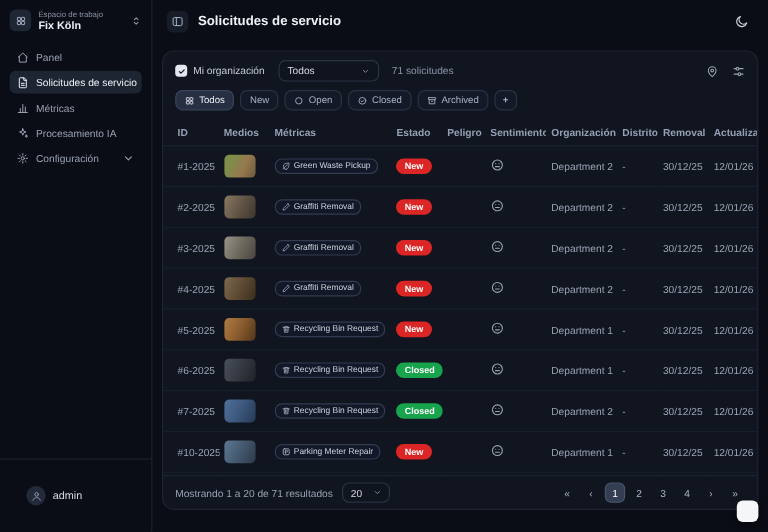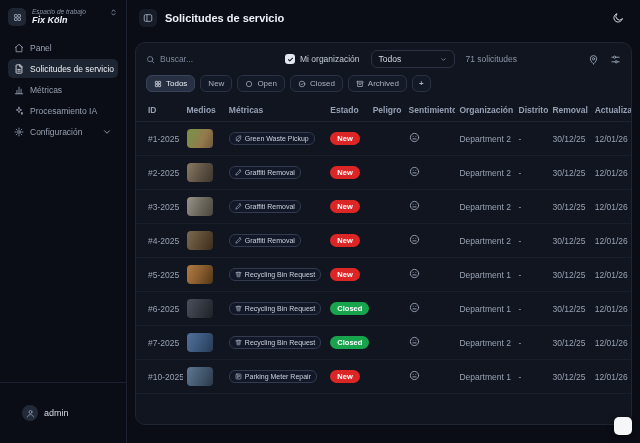--- a/index.html
+++ b/index.html
@@ -7,21 +7,21 @@
   body {
     background:#0a0d15; color:#e5e9f0;
     font-family:"Liberation Sans", sans-serif;
     position:relative;
   }
   svg { display:block; }
   .app { display:flex; height:100%; }
 
   
   .sidebar { width:127px; flex:none; border-right:1px solid #1b212e; display:flex; flex-direction:column; }
-  .ws { display:flex; gap:6px; padding:8px 8px 6px;font-style:italic; }
+  .ws { display:flex; align-items:center; gap:6px; padding:8px 8px 6px; }
   .ws-logo { width:18px; height:18px; border-radius:5px; background:#1f2735; color:#aab3c5; display:flex; align-items:center; justify-content:center; flex:none; }
   .ws-logo svg { width:9px; height:9px; }
   .ws-text { flex:1; min-width:0; }
   .ws-label { font-size:6.5px; color:#8b94a7; white-space:nowrap; }
   .ws-name { font-size:9px; font-weight:bold; color:#eef1f6; white-space:nowrap; }
   .ws-switch { color:#8b94a7; cursor:pointer; }
   .ws-switch svg { width:9px; height:9px; }
 
   .nav { padding:6px 8px; display:flex; flex-direction:column; gap:2px; }
   .nav-item { display:flex; align-items:center; gap:6px; padding:4.5px 6px; border-radius:5px; color:#97a0b2; font-size:8.5px; white-space:nowrap; overflow:hidden; cursor:pointer; }
@@ -198,27 +198,20 @@
         <svg viewBox="0 0 24 24" fill="none" stroke="currentColor" stroke-width="2" stroke-linecap="round" stroke-linejoin="round">
             <path d="M20.5 14A8.5 8.5 0 1 1 10 3.5 7 7 0 0 0 20.5 14z"></path>
           </svg>
       </span>
     </header>
 
     <div class="content">
       <section class="card">
 
         <div class="toolbar">
-          <div class="search">
-            <svg viewBox="0 0 24 24" fill="none" stroke="currentColor" stroke-width="2.2" stroke-linecap="round">
-                <circle cx="11" cy="11" r="7"></circle>
-                <path d="M16.5 16.5L21 21"></path>
-              </svg>
-            <input type="text" placeholder="Buscar..." style="">
-          </div>
           <div class="checkbox-wrap">
             <span class="checkbox" data-checked="true">
               <svg viewBox="0 0 24 24" fill="none" stroke="currentColor" stroke-width="3.5" stroke-linecap="round" stroke-linejoin="round">
                   <path d="M5 12.5l4.5 4.5L19 7.5"></path>
                 </svg>
             </span>
             <span>Mi organización</span>
           </div>
           <div class="select org-select">
             <span>Todos</span>
@@ -557,19 +550,38 @@
   </tr>
                 <tr class="partial">
                 <td></td>
                 <td></td>
                 <td colspan="8"></td>
               </tr>
             </tbody>
           </table>
         </div>
 
+        <div class="tfoot">
+          <span>Mostrando 1 a 20 de 71 resultados</span>
+          <div class="select page-select">
+            <span>20</span>
+            <svg viewBox="0 0 24 24" fill="none" stroke="currentColor" stroke-width="2.6" stroke-linecap="round" stroke-linejoin="round">
+                <path d="M6 9l6 6 6-6"></path>
+              </svg>
+          </div>
+          <div class="pager">
+            <span class="page-btn">«</span>
+            <span class="page-btn">‹</span>
+            <span class="page-btn active">1</span>
+            <span class="page-btn">2</span>
+            <span class="page-btn">3</span>
+            <span class="page-btn">4</span>
+            <span class="page-btn">›</span>
+            <span class="page-btn">»</span>
+          </div>
+        </div>
 
       </section>
     </div>
   </main>
 </div>
 
 <div class="chat-widget"></div>
 
 </body></html>

